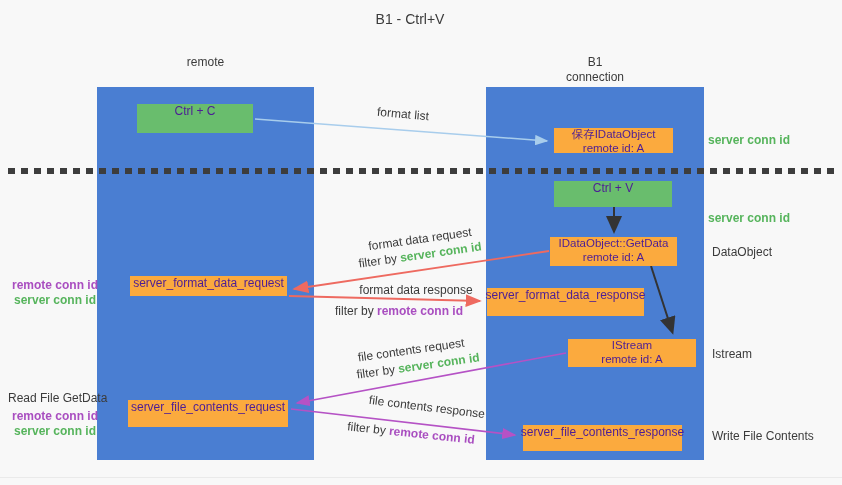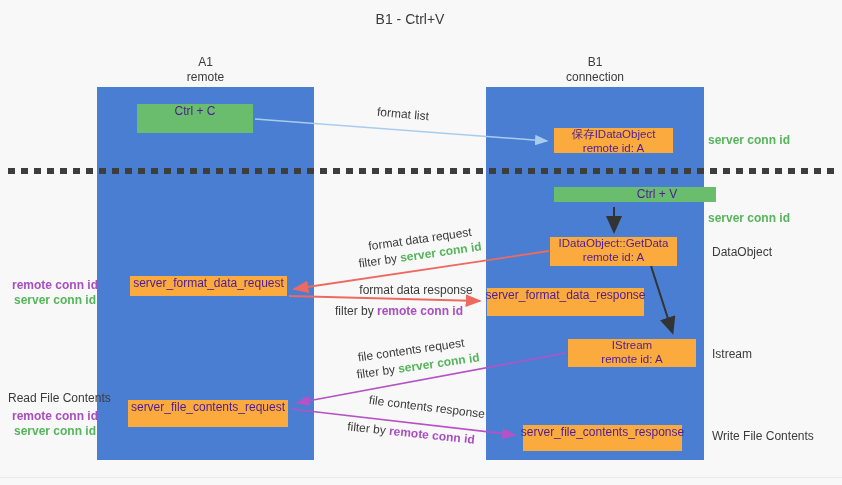--- a/index.html
+++ b/index.html
@@ -40,21 +40,20 @@
 </head>
 <body>
 
 <div class="canvas">
 
   <div class="title">
     <div>B1 - Ctrl+V</div>
   </div>
 
   <div class="lane-header" style="left:97px;width:217px;">
-    <div>A1</div>
     <div>remote</div>
   </div>
   <div class="lane-header" style="left:486px;width:218px;">
     <div>B1</div>
     <div>connection</div>
   </div>
 
   <div class="lane lane-a"></div>
   <div class="lane lane-b"></div>
 
@@ -98,21 +97,21 @@
     <span>server_format_data_request</span>
   </div>
   <div class="node orange" style="left:128px;top:392px;width:160px;height:27px;margin-top:8px;">
     <span>server_file_contents_request</span>
   </div>
 
   <div class="node orange two" style="left:554px;top:128px;width:119px;height:25px;">
     <span>保存IDataObject</span>
     <span>remote id: A</span>
   </div>
-  <div class="node green" style="left:554px;top:187px;width:118px;height:15px;padding-left:44px;">
+  <div class="node green" style="left:554px;top:181px;width:118px;height:26px;">
     <span>Ctrl + V</span>
   </div>
   <div class="node orange two" style="left:550px;top:237px;width:127px;height:29px;">
     <span>IDataObject::GetData</span>
     <span>remote id: A</span>
   </div>
   <div class="node orange" style="left:487px;top:288px;width:157px;height:28px;">
     <span>server_format_data_response</span>
   </div>
   <div class="node orange two" style="left:568px;top:339px;width:128px;height:28px;">
@@ -148,20 +147,20 @@
   <div class="side green-t" style="left:708px;top:133px;">server conn id</div>
   <div class="side green-t" style="left:708px;top:211px;">server conn id</div>
   <div class="side" style="left:712px;top:245px;">DataObject</div>
   <div class="side" style="left:712px;top:347px;">Istream</div>
   <div class="side" style="left:712px;top:429px;">Write File Contents</div>
 
   <div class="side rightcol" style="left:12px;top:278px;width:84px;">
     <div class="purple-t">remote conn id</div>
     <div class="green-t">server conn id</div>
   </div>
-  <div class="side" style="left:8px;top:391px;">Read File Contents</div>
+  <div class="side" style="left:8px;top:391px;">Read File GetData</div>
   <div class="side rightcol" style="left:12px;top:409px;width:84px;">
     <div class="purple-t">remote conn id</div>
     <div class="green-t">server conn id</div>
   </div>
 
   <div class="bottom-line"></div>
 </div>
 
 </body></html>

